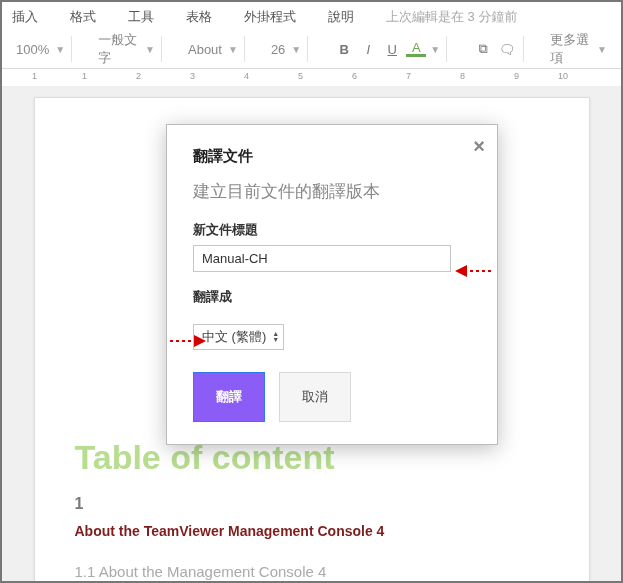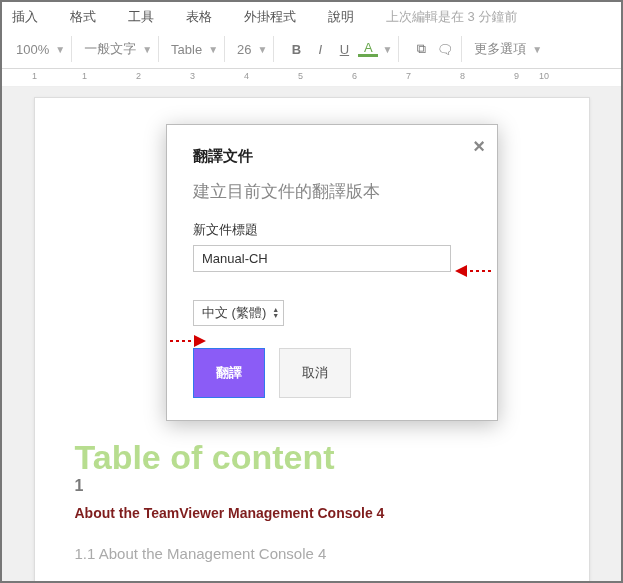--- a/index.html
+++ b/index.html
@@ -21,21 +21,21 @@
     padding: 6px 10px 6px 10px;
     color: #555;
     font-size: 13px;
   }
   .menubar .menu-item { cursor: pointer; }
   .menubar .status { color: #aaa; }
   .toolbar {
     display: flex;
     align-items: center;
     padding: 4px 8px 6px 8px;
-    gap: 6px;
+    gap: 20px;
     color: #777;
     border-bottom: 1px solid #d9d9d9;
   }
   .tb-group { display: flex; align-items: center; gap: 4px; padding: 0 6px; border-right: 1px solid #e2e2e2; height: 26px; }
   .tb-group:last-child { border-right: none; }
   .tb-btn { min-width: 20px; text-align: center; color: #777; font-size: 13px; }
   .tb-drop { display: flex; align-items: center; gap: 6px; color: #888; }
   .tb-drop .caret { font-size: 10px; color: #aaa; }
   .ruler {
     height: 18px;
@@ -58,20 +58,21 @@
     width: 556px;
     min-height: 460px;
     border: 1px solid #ddd;
     box-shadow: 0 1px 3px rgba(0,0,0,0.08);
     padding: 340px 40px 20px 40px;
   }
   .page .title {
     color: #b7dd8f;
     font-size: 34px;
     font-weight: bold;
+    margin-bottom: 18px;
   }
   .page .sec-num { color: #7a7a7a; font-size: 16px; font-weight: bold; margin-bottom: 10px; }
   .page .heading { color: #7f1d1d; font-size: 14px; font-weight: bold; margin-bottom: 24px; }
   .page .sub { color: #aaa; font-size: 15px; }
   
   .overlay {
     position: absolute;
     inset: 0;
     background: transparent;
   }
@@ -88,21 +89,21 @@
   .dialog .close {
     position: absolute;
     right: 12px; top: 10px;
     font-size: 20px;
     color: #888;
     cursor: pointer;
     font-weight: bold;
   }
   .dialog h2 { font-size: 15px; font-weight: bold; color: #222; margin-bottom: 14px; }
   .dialog .desc { color: #888; font-size: 17px; margin-bottom: 18px; }
-  .dialog label { display: block; font-size: 13px; color: #333; font-weight: normal; margin-bottom: 6px; }
+  .dialog label { display: block; font-size: 13px; color: #333; font-weight: bold; margin-bottom: 6px; }
   .dialog input.text {
     width: 258px;
     border: 1px solid #c6c6c6;
     padding: 5px 8px;
     font-size: 13px;
     color: #333;
     margin-bottom: 16px;
   }
   .dialog .select-wrap {
     display: inline-flex;
@@ -160,21 +161,21 @@
     </span>
   </div>
   <div class="tb-group">
     <span class="tb-drop">
       <span>一般文字</span>
         <span class="caret">▼</span>
     </span>
   </div>
   <div class="tb-group">
     <span class="tb-drop">
-      <span>Table</span>
+      <span>About</span>
         <span class="caret">▼</span>
     </span>
   </div>
   <div class="tb-group">
     <span class="tb-drop">
       <span>26</span>
         <span class="caret">▼</span>
     </span>
   </div>
   <div class="tb-group">
@@ -200,39 +201,40 @@
   <span class="mark" style="left:30px">1</span>
   <span class="mark" style="left:80px">1</span>
   <span class="mark" style="left:134px">2</span>
   <span class="mark" style="left:188px">3</span>
   <span class="mark" style="left:242px">4</span>
   <span class="mark" style="left:296px">5</span>
   <span class="mark" style="left:350px">6</span>
   <span class="mark" style="left:404px">7</span>
   <span class="mark" style="left:458px">8</span>
   <span class="mark" style="left:512px">9</span>
-  <span class="mark" style="left:537px">10</span>
+  <span class="mark" style="left:556px">10</span>
 </div>
 
 <div class="doc-area">
   <div class="page">
     <div class="title">Table of content</div>
     <div class="sec-num">1</div>
     <div class="heading">About the TeamViewer Management Console 4</div>
     <div class="sub">1.1 About the Management Console 4</div>
   </div>
 </div>
 
 <div class="overlay">
   <div class="dialog">
     <div class="close">×</div>
     <h2>翻譯文件</h2>
     <div class="desc">建立目前文件的翻譯版本</div>
     <label>新文件標題</label>
     <input class="text" type="text" value="Manual-CH" style="">
+    <label>翻譯成</label>
     <div class="select-wrap">
       <span>中文 (繁體)</span>
       <span class="spin">
           <span>▲</span>
           <span>▼</span>
         </span>
     </div>
     <div class="btn-row">
       <button class="primary">翻譯</button>
       <button class="secondary">取消</button>

